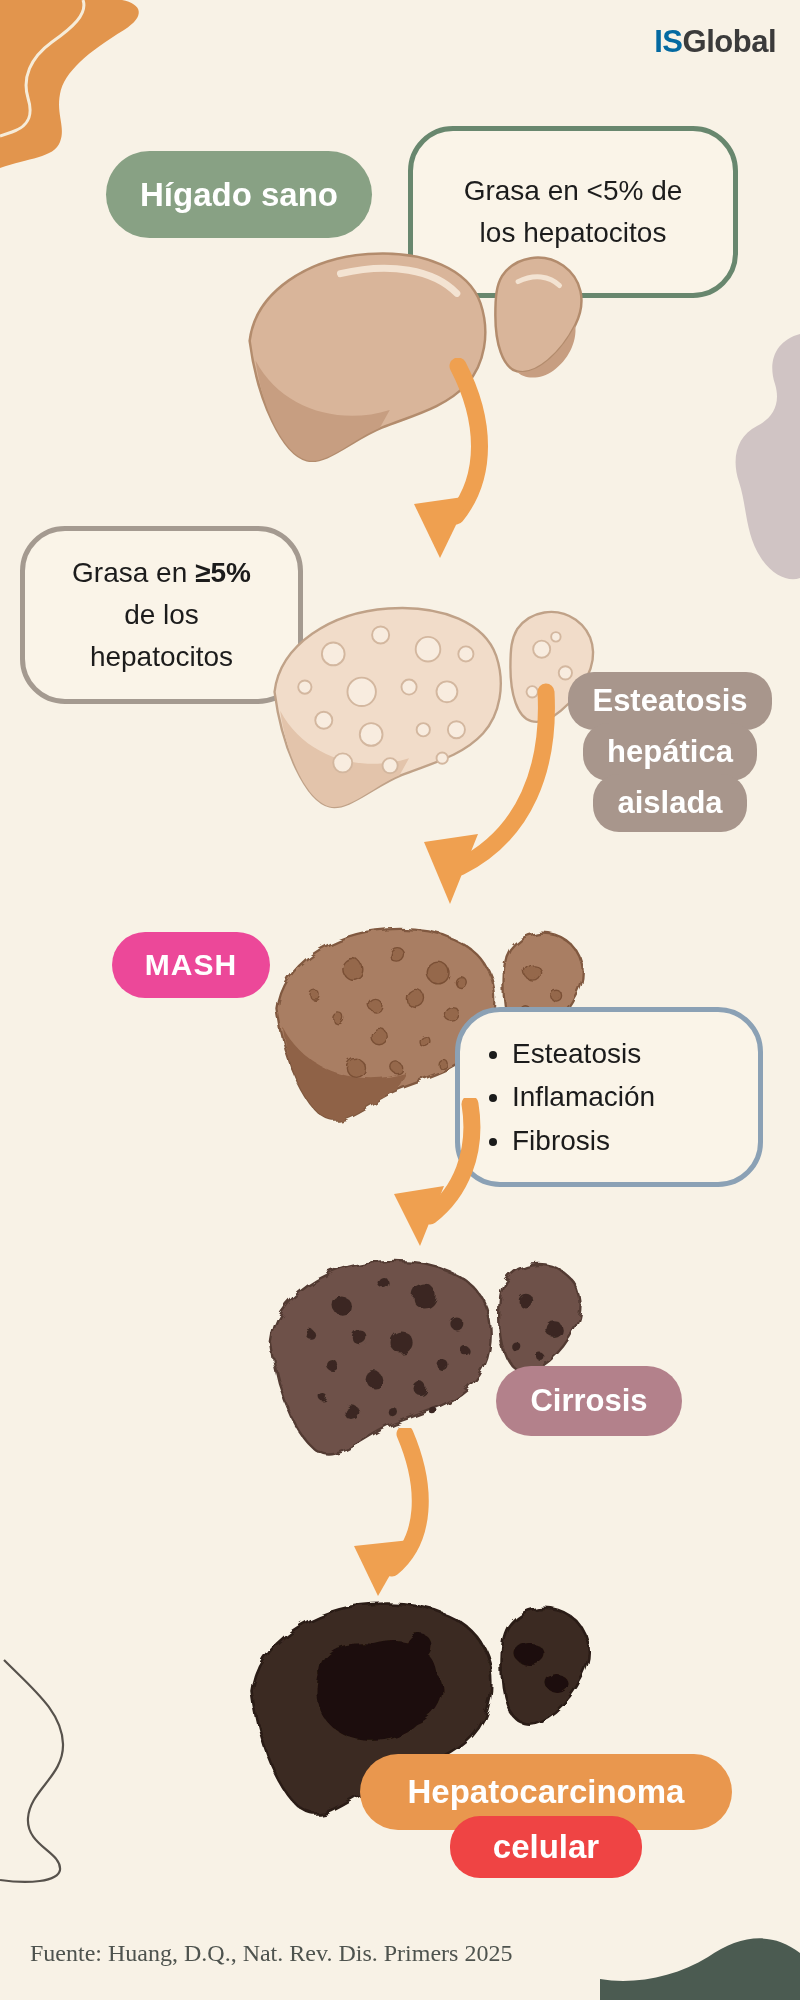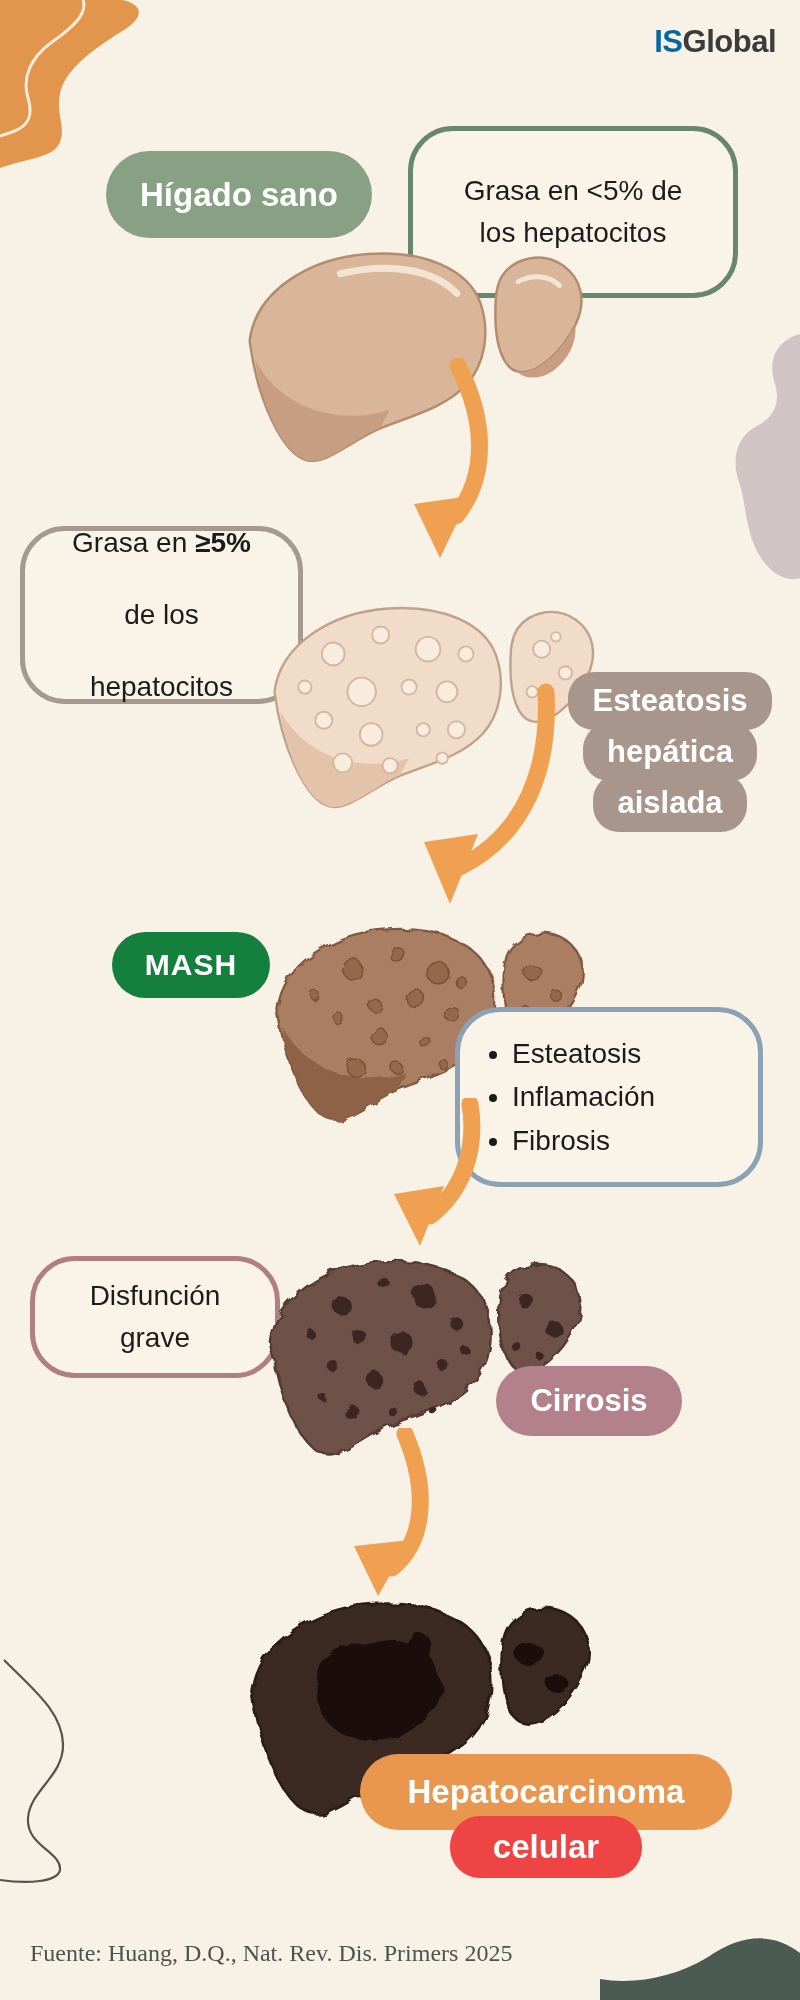--- a/index.html
+++ b/index.html
@@ -6,36 +6,36 @@
   body{font-family:"Liberation Sans", sans-serif;}
   #canvas{position:relative;width:800px;height:2000px;background:#f8f2e6;overflow:hidden;}
   .abs{position:absolute;}
   
   .logo{top:24px;right:24px;font-size:31px;font-weight:800;letter-spacing:-0.5px;}
   .logo .is{color:#0369a1;}
   .logo .global{color:#3b3b3b;}
   
   .pill{display:flex;align-items:center;justify-content:center;color:#ffffff;font-weight:700;}
   .pill-green{left:106px;top:151px;width:266px;height:87px;background:#88a184;border-radius:44px;font-size:33px;}
-  .pill-mash{left:112px;top:932px;width:158px;height:66px;background:#15803d;border-radius:34px;font-size:30px;letter-spacing:1px;}
+  .pill-mash{left:112px;top:932px;width:158px;height:66px;background:#ec4899;border-radius:34px;font-size:30px;letter-spacing:1px;}
   .pill-cirrosis{left:496px;top:1366px;width:186px;height:70px;background:#b3818b;border-radius:36px;font-size:31px;}
   
   .stacked{display:flex;flex-direction:column;align-items:center;}
   .stacked .line{display:flex;align-items:center;justify-content:center;color:#fff;font-weight:700;text-align:center;}
   .badge-esteatosis{left:545px;top:672px;width:250px;}
   .badge-esteatosis .line{background:#a8968c;height:58px;border-radius:26px;font-size:31px;padding:0 24px;margin-top:-7px;}
   .badge-esteatosis .line:first-child{margin-top:0;}
   .badge-hcc{left:360px;top:1754px;width:372px;}
   .badge-hcc .l1{background:#e9974e;width:372px;height:76px;border-radius:38px;font-size:33px;}
   .badge-hcc .l2{background:#ef4444;width:192px;height:62px;border-radius:30px;font-size:33px;margin-top:-14px;}
   
   .bubble{background:#faf4e8;border:5px solid #68876e;display:flex;flex-direction:column;align-items:center;justify-content:center;text-align:center;color:#1c1c1c;font-size:28px;line-height:1.5;border-radius:45px;box-sizing:border-box;}
   .bubble .ln{display:block;}
   .bubble-1{left:408px;top:126px;width:330px;height:172px;}
-  .bubble-2{left:20px;top:526px;width:283px;height:178px;border-color:#a49a90;gap:30px;}
+  .bubble-2{left:20px;top:526px;width:283px;height:178px;border-color:#a49a90;}
   .bubble-3{left:455px;top:1007px;width:308px;height:180px;border-color:#8ba1b5;align-items:flex-start;}
   .bubble-4{left:30px;top:1256px;width:250px;height:122px;border-color:#b17e81;}
   .bubble b{font-weight:700;}
   .bubble ul{margin:0;padding:0 0 0 52px;list-style:disc;text-align:left;}
   .bubble li{font-size:28px;line-height:1.55;color:#1b1b1b;}
   
   .footer{left:30px;top:1940px;font-size:24px;color:#4e534e;font-family:Liberation Serif, serif;}
   svg{display:block;}
 </style>
 </head>
@@ -177,24 +177,20 @@
       <li>Inflamación</li>
       <li>Fibrosis</li>
     </ul>
   </div>
 
   <svg class="abs" style="left:378px;top:1098px" width="120" height="155" viewBox="0 0 120 155">
     <path d="M92,6 C100,55 82,95 52,118" fill="none" stroke="#efa050" stroke-width="17" stroke-linecap="round"></path>
     <polygon points="16,96 66,88 42,148" fill="#efa050"></polygon>
   </svg>
 
-  <div class="abs bubble bubble-4">
-    <span class="ln">Disfunción</span>
-    <span class="ln">grave</span>
-  </div>
 
   <svg class="abs" style="left:245px;top:1238px" width="350" height="255" viewBox="0 0 380 250">
     <g filter="url(#rough2)">
       <path d="M28,100 C34,50 88,16 148,12 C206,8 250,28 262,62 C272,92 266,124 248,144 C226,168 192,176 162,188 C132,200 106,226 86,221 C62,215 36,162 28,100 Z" fill="#6e5148" stroke="#523a33" stroke-width="2.5"></path>
       <path d="M284,34 C298,14 326,10 346,24 C364,37 370,60 358,84 C344,112 318,136 299,131 C284,127 277,102 277,74 C277,55 278,44 284,34 Z" fill="#6e5148" stroke="#523a33" stroke-width="2.5"></path>
       <g fill="#3a2823">
         <circle cx="105" cy="60" r="10"></circle>
           <circle cx="150" cy="35" r="6"></circle>
           <circle cx="195" cy="50" r="13"></circle>
         <circle cx="230" cy="80" r="7"></circle>

